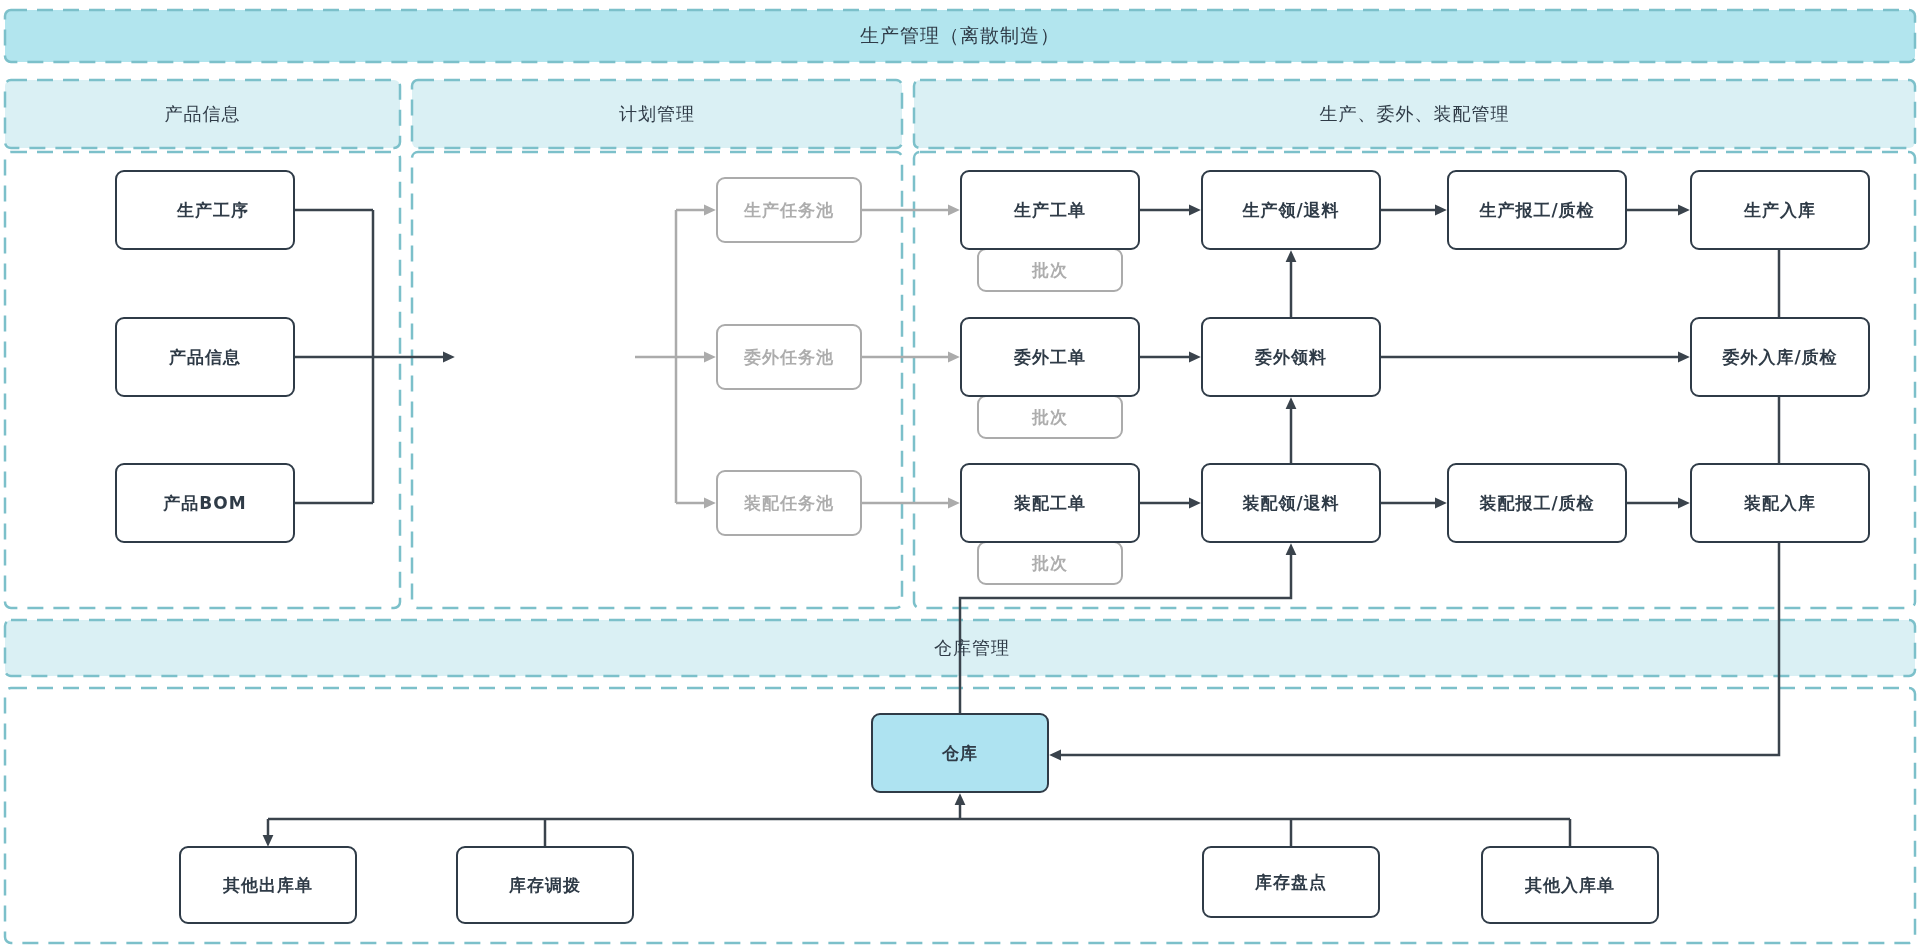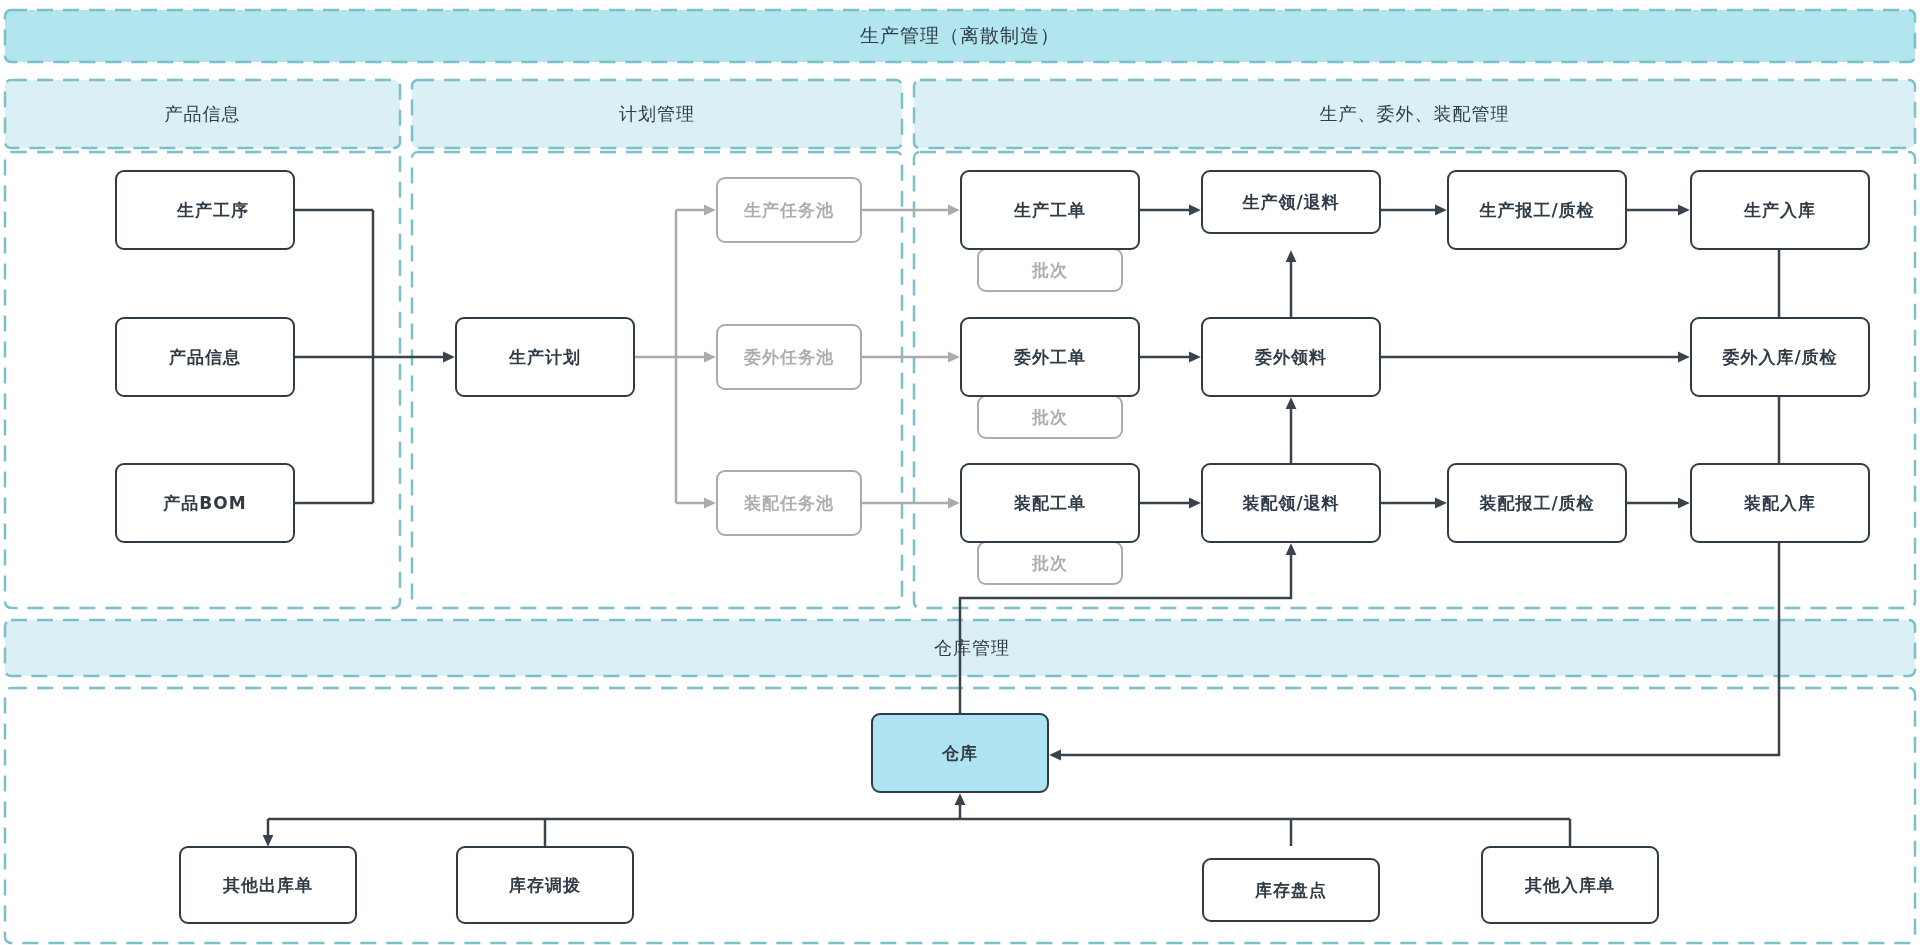--- a/index.html
+++ b/index.html
@@ -92,23 +92,20 @@
     <div class="ctr-label" style="left: 5px; top: 620px; width: 1910px; height: 56px; font-size: 18px; margin-left: 12px;">仓库管理</div>
     <div class="node dark" style="left: 115px; top: 170px; width: 180px; height: 80px; padding-left: 16px;">
       <span>生产工序</span>
     </div>
     <div class="node dark" style="left: 115px; top: 317px; width: 180px; height: 80px;">
       <span>产品信息</span>
     </div>
     <div class="node dark" style="left: 115px; top: 463px; width: 180px; height: 80px;">
       <span>产品BOM</span>
     </div>
-    <div class="node dark" style="left: 455px; top: 317px; width: 180px; height: 80px;">
-      <span>生产计划</span>
-    </div>
     <div class="node gray" style="left: 716px; top: 177px; width: 146px; height: 66px;">
       <span>生产任务池</span>
     </div>
     <div class="node gray" style="left: 716px; top: 324px; width: 146px; height: 66px;">
       <span>委外任务池</span>
     </div>
     <div class="node gray" style="left: 716px; top: 470px; width: 146px; height: 66px;">
       <span>装配任务池</span>
     </div>
     <div class="node dark" style="left: 960px; top: 170px; width: 180px; height: 80px;">
@@ -122,21 +119,21 @@
     </div>
     <div class="node gray" style="left: 977px; top: 248px; width: 146px; height: 44px;">
       <span>批次</span>
     </div>
     <div class="node gray" style="left: 977px; top: 395px; width: 146px; height: 44px;">
       <span>批次</span>
     </div>
     <div class="node gray" style="left: 977px; top: 541px; width: 146px; height: 44px;">
       <span>批次</span>
     </div>
-    <div class="node dark" style="left: 1201px; top: 170px; width: 180px; height: 64px;">
+    <div class="node dark" style="left: 1201px; top: 170px; width: 180px; height: 80px;">
       <span>生产领/退料</span>
     </div>
     <div class="node dark" style="left: 1201px; top: 463px; width: 180px; height: 80px;">
       <span>装配领/退料</span>
     </div>
     <div class="node dark" style="left: 1201px; top: 317px; width: 180px; height: 80px;">
       <span>委外领料</span>
     </div>
     <div class="node dark" style="left: 1447px; top: 170px; width: 180px; height: 80px;">
       <span>生产报工/质检</span>
@@ -155,19 +152,19 @@
     </div>
     <div class="node dark cyan" style="left: 871px; top: 713px; width: 178px; height: 80px; background: rgb(174, 227, 241);">
       <span>仓库</span>
     </div>
     <div class="node dark" style="left: 179px; top: 846px; width: 178px; height: 78px;">
       <span>其他出库单</span>
     </div>
     <div class="node dark" style="left: 456px; top: 846px; width: 178px; height: 78px;">
       <span>库存调拨</span>
     </div>
-    <div class="node dark" style="left: 1202px; top: 846px; width: 178px; height: 64px; margin-top: 12px;">
+    <div class="node dark" style="left: 1202px; top: 846px; width: 178px; height: 72px;">
       <span>库存盘点</span>
     </div>
     <div class="node dark" style="left: 1481px; top: 846px; width: 178px; height: 78px;">
       <span>其他入库单</span>
     </div>
   </div>
 
 </body></html>

